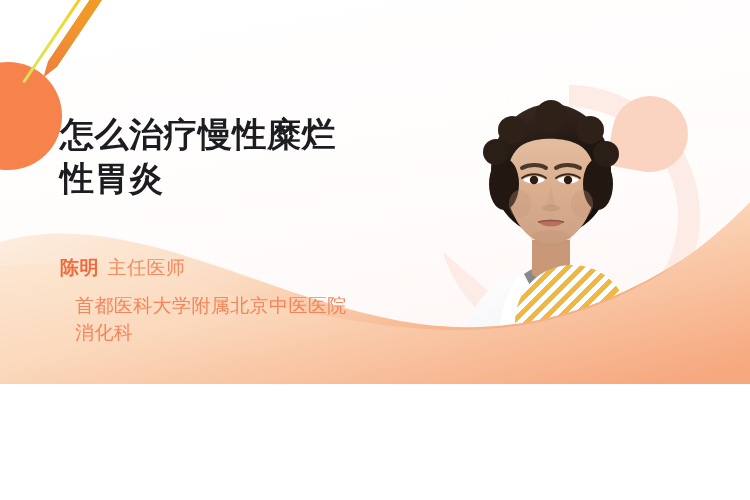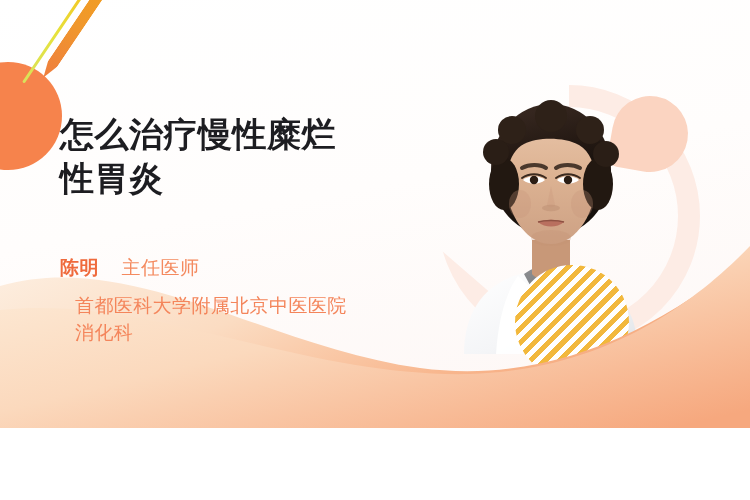--- a/index.html
+++ b/index.html
@@ -3,21 +3,21 @@
 <meta charset="utf-8">
 <style>
   html, body {
     margin: 0;
     padding: 0;
     background: #ffffff;
   }
   #card {
     position: relative;
     width: 750px;
-    height: 428px;
+    height: 384px;
     overflow: hidden;
     background: linear-gradient(170deg, #ffffff 0%, #fffdfc 45%, #fdf6f4 100%);
     font-family: "Liberation Sans", "DejaVu Sans", sans-serif;
     -webkit-font-smoothing: antialiased;
   }
 
   
   .deco { position: absolute; pointer-events: none; }
 
   
@@ -138,21 +138,21 @@
     font-size: 19px;
     font-weight: 700;
     color: #ef6a3c;
     letter-spacing: .5px;
   }
   #doctor-title {
     font-size: 19px;
     font-weight: 400;
     color: #f48a5f;
     letter-spacing: .5px;
-    margin-left: 18px;
+    margin-left: 4px;
   }
   #affiliation {
     margin-top: 16px;
     font-size: 19px;
     font-weight: 400;
     line-height: 1.42;
     color: #f4855b;
     letter-spacing: .4px;
     white-space: pre-line;
     margin-left: 15px;

